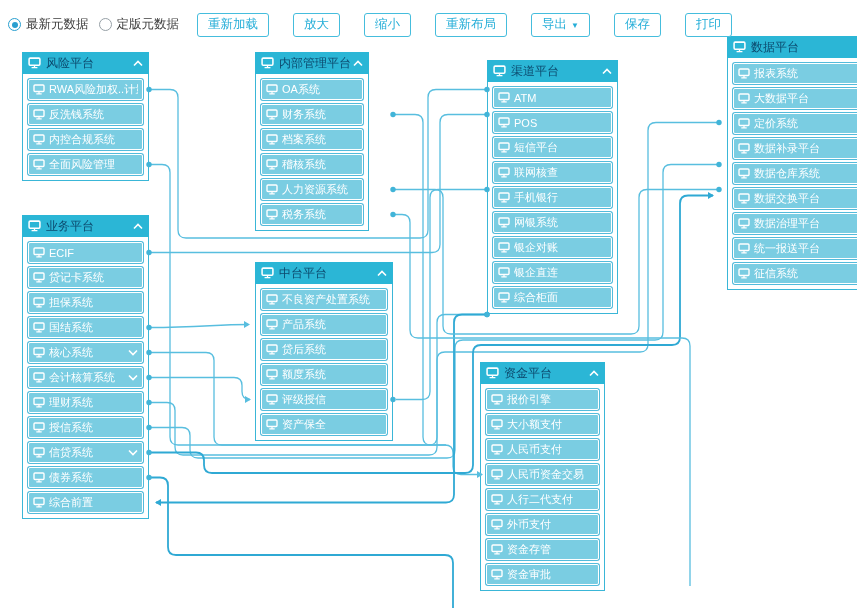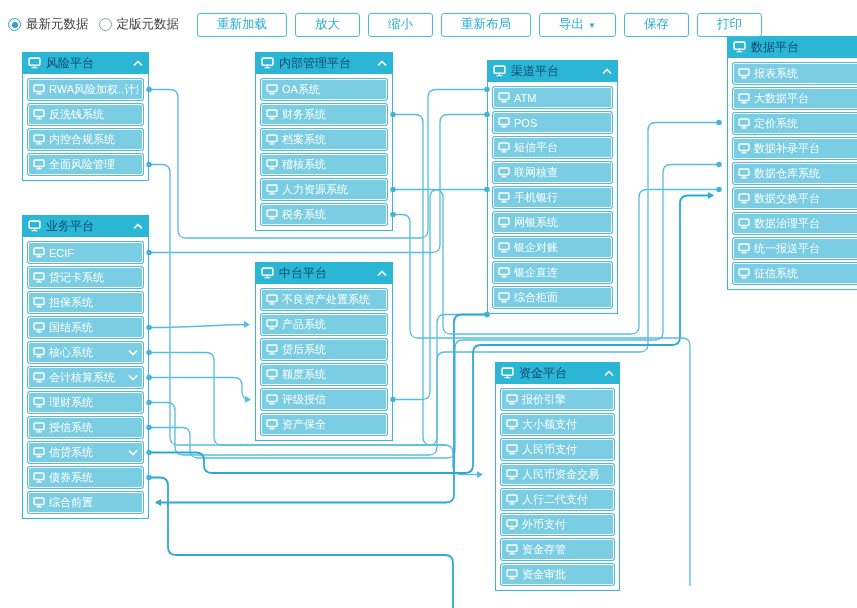--- a/index.html
+++ b/index.html
@@ -11,31 +11,31 @@
   }
   
   .toolbar{position:absolute;left:8px;top:13px;display:flex;align-items:center;z-index:10;}
   .radio-group{display:flex;align-items:center;margin-right:10px;cursor:pointer;}
   .radio-circle{width:13px;height:13px;border-radius:50%;border:1px solid #96a0a6;position:relative;background:#fff;box-sizing:border-box;margin-right:5px;flex:0 0 auto;}
   .radio-circle.sel{border-color:#2a9fd0;}
   .radio-circle.sel::after{content:"";position:absolute;left:2.5px;top:2.5px;right:2.5px;bottom:2.5px;border-radius:50%;background:#2a9fd0;}
   .radio-label{font-size:12.5px;color:#3c3c3c;}
   .btns{display:flex;align-items:center;margin-left:8px;}
   .tb-btn{border:1px solid #45bddd;color:#25aed8;background:#fff;border-radius:3px;
-    padding:3px 19px;font-size:12.5px;line-height:1.25;margin-right:8px;cursor:pointer;
+    padding:3px 10px;font-size:12.5px;line-height:1.25;margin-right:24px;cursor:pointer;
     font-family:inherit;white-space:nowrap;}
   .tb-btn .caret{font-size:8px;margin-left:4px;}
   
   .panel{position:absolute;z-index:1;box-sizing:border-box;}
   .panel0{left:22px;top:52px;width:127px;}
   .panel1{left:22px;top:215px;width:127px;}
-  .panel2{left:255px;top:52px;width:138px;}
+  .panel2{left:255px;top:52px;width:114px;}
   .panel3{left:255px;top:262px;width:138px;}
   .panel4{left:487px;top:60px;width:131px;}
-  .panel5{left:474px;top:362px;width:146px;padding-left:21px;}
+  .panel5{left:459px;top:362px;width:146px;padding-left:21px;}
   .panel6{left:719px;top:36px;width:160px;padding-left:8px;}
   .panel-header{height:22px;background:#2bb6d6;display:flex;align-items:center;padding:0 6px;cursor:pointer;}
   .panel-header .hicon{display:flex;align-items:center;margin-right:5px;}
   .panel-title{flex:1;color:#0c4a6e;font-size:12px;white-space:nowrap;overflow:hidden;}
   .panel-header .chev{display:flex;align-items:center;cursor:pointer;}
   .panel-body{background:#fff;border:1px solid #3ab6d7;border-top:none;padding:5px;}
   .node{height:21px;box-sizing:border-box;margin-bottom:4px;background:#7acde2;
     border:1px solid #ffffff;box-shadow:0 0 0 1px #53bbdb;border-radius:2px;
     display:flex;align-items:center;padding:0 4px;color:#fff;font-size:11px;
     white-space:nowrap;overflow:hidden;cursor:pointer;}

